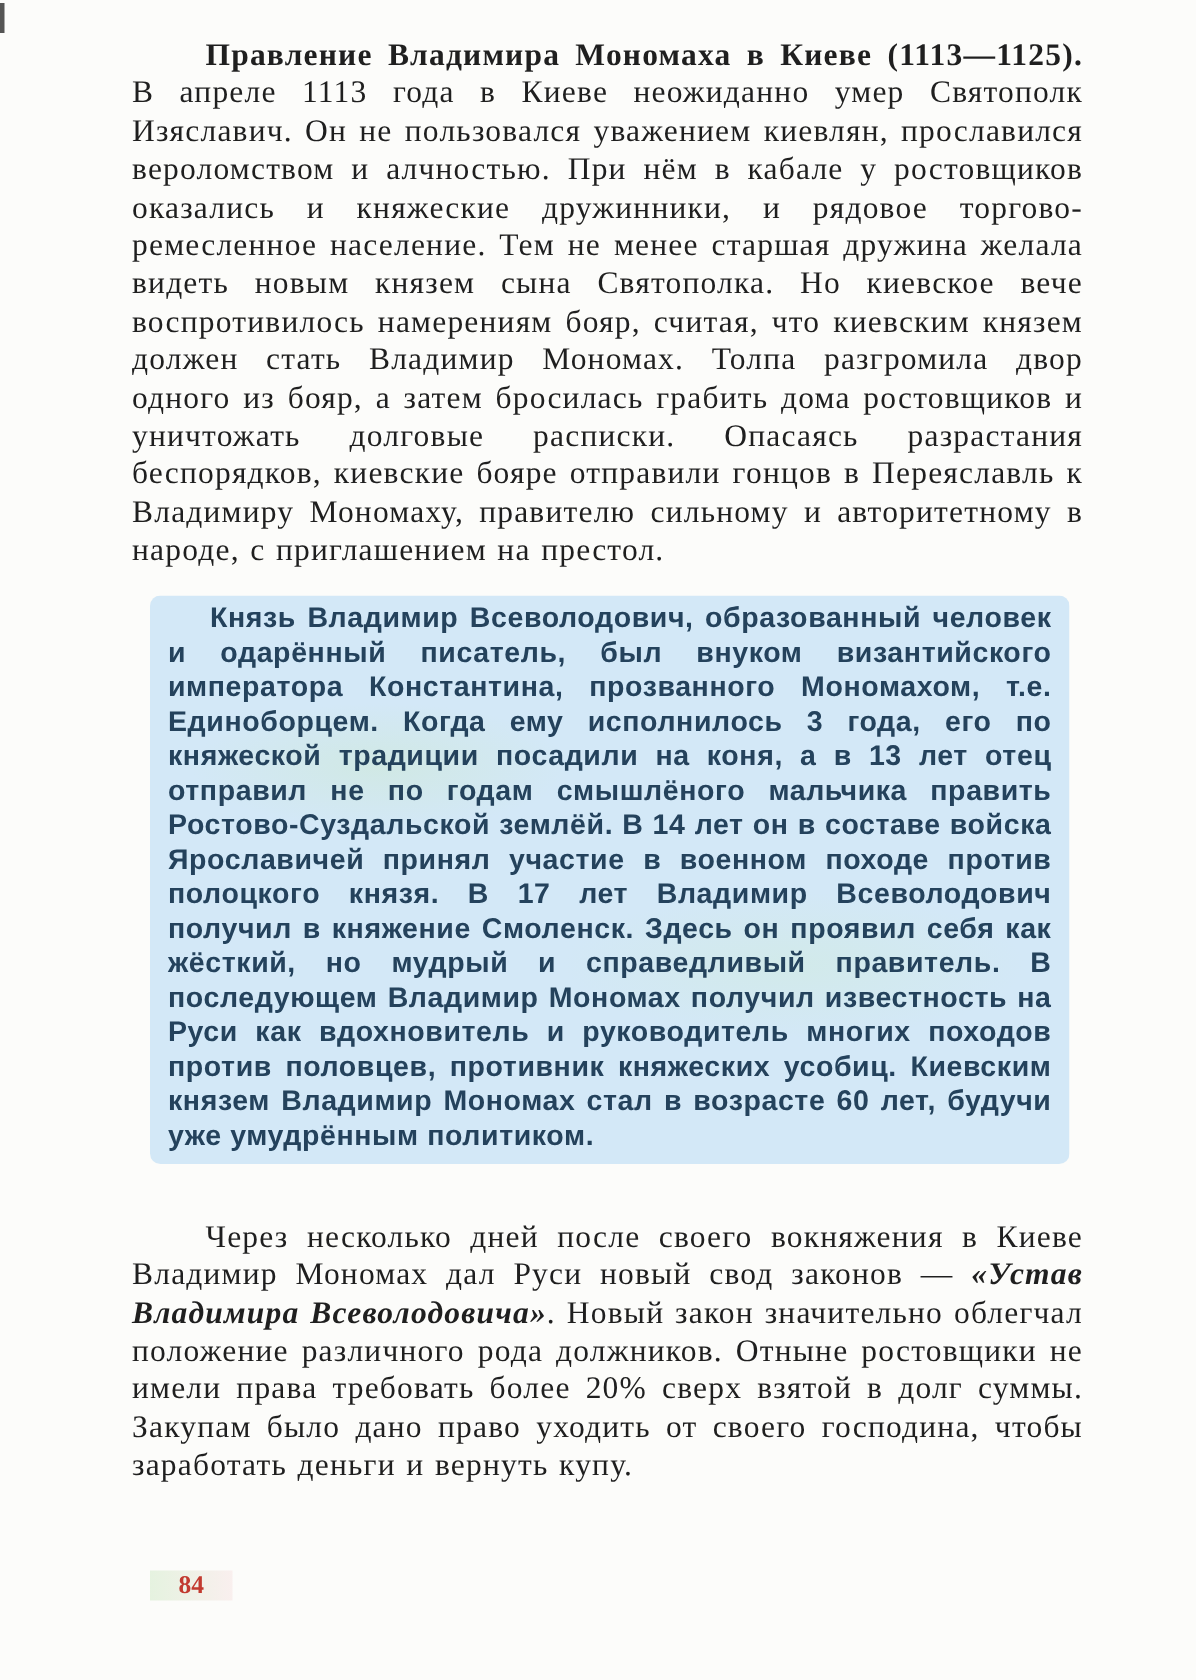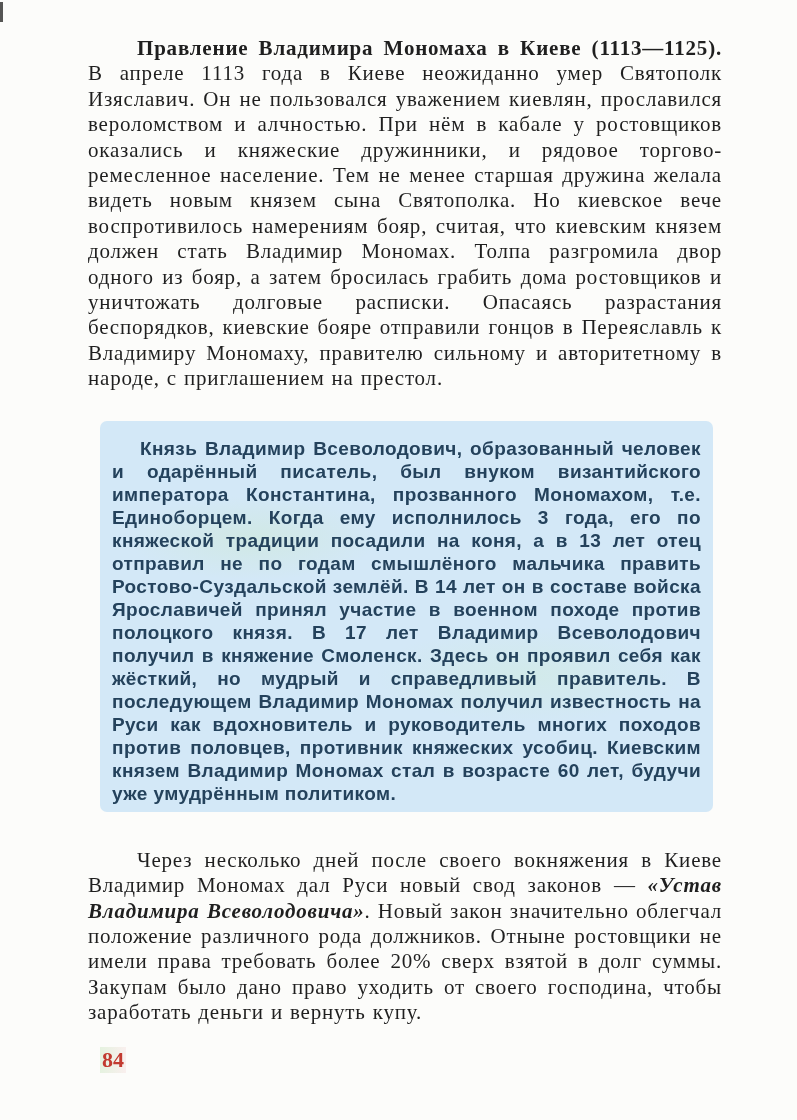--- a/index.html
+++ b/index.html
@@ -18,48 +18,48 @@
     left: 0;
     top: 2px;
     width: 3px;
     height: 20px;
     background: #2a2a2a;
     opacity: 0.8;
   }
   .content {
     position: absolute;
     left: 88px;
-    top: 36px;
+    top: 24px;
     width: 634px;
   }
   .body-text {
     font-family: "Liberation Serif", "DejaVu Serif", serif;
     font-size: 21px;
     line-height: 25.4px;
     letter-spacing: 0.8px;
     word-spacing: 1px;
     color: #1f1f1f;
     text-align: justify;
     text-indent: 49px;
     margin: 0;
   }
   .run-in-heading {
     font-weight: bold;
   }
   .info-box {
-    margin-top: 29px;
+    margin-top: 17px;
     margin-left: 12px;
     width: 613px;
     box-sizing: border-box;
     background:
       radial-gradient(ellipse 180px 60px at 25% 30%, rgba(206,233,213,0.55), rgba(206,233,213,0) 70%),
       radial-gradient(ellipse 220px 70px at 70% 65%, rgba(208,236,218,0.45), rgba(208,236,218,0) 70%),
       #d3e8f7;
     border-radius: 7px;
-    padding: 16px 12px 7px 12px;
+    padding: 4px 12px 7px 12px;
   }
   .info-text {
     font-family: "Liberation Sans", "DejaVu Sans", sans-serif;
     font-size: 19px;
     line-height: 23px;
     letter-spacing: 0.4px;
     font-weight: 600;
     color: #24425c;
     text-align: justify;
     text-indent: 28px;
@@ -70,25 +70,25 @@
   }
   .law-title {
     font-weight: bold;
     font-style: italic;
   }
   .page-number {
     position: absolute;
     left: 100px;
     top: 1047px;
     font-family: "Liberation Serif", "DejaVu Serif", serif;
-    font-size: 22px;
+    font-size: 17px;
     font-weight: bold;
     color: #c23a30;
     background: linear-gradient(90deg, rgba(214,236,206,0.6), rgba(245,220,220,0.4));
-    padding: 0 2px;
+    padding: 0 19px;
   }
 </style>
 </head>
 <body>
 
 <div class="scan-mark"></div>
 
 <main class="content">
 
   <p class="body-text intro"><span class="run-in-heading">Правление Владимира Мономаха в Киеве (1113—1125).</span><span> В апреле 1113 года в Киеве неожиданно умер Святополк Изяславич. Он не пользовался уважением киевлян, прославился вероломством и алчностью. При нём в кабале у ростовщиков оказались и княжеские дружинники, и рядовое торгово-ремесленное население. Тем не менее старшая дружина желала видеть новым князем сына Святополка. Но киевское вече воспротивилось намерениям бояр, считая, что киевским князем должен стать Владимир Мономах. Толпа разгромила двор одного из бояр, а затем бросилась грабить дома ростовщиков и уничтожать долговые расписки. Опасаясь разрастания беспорядков, киевские бояре отправили гонцов в Переяславль к Владимиру Мономаху, правителю сильному и авторитетному в народе, с приглашением на престол.</span></p>

